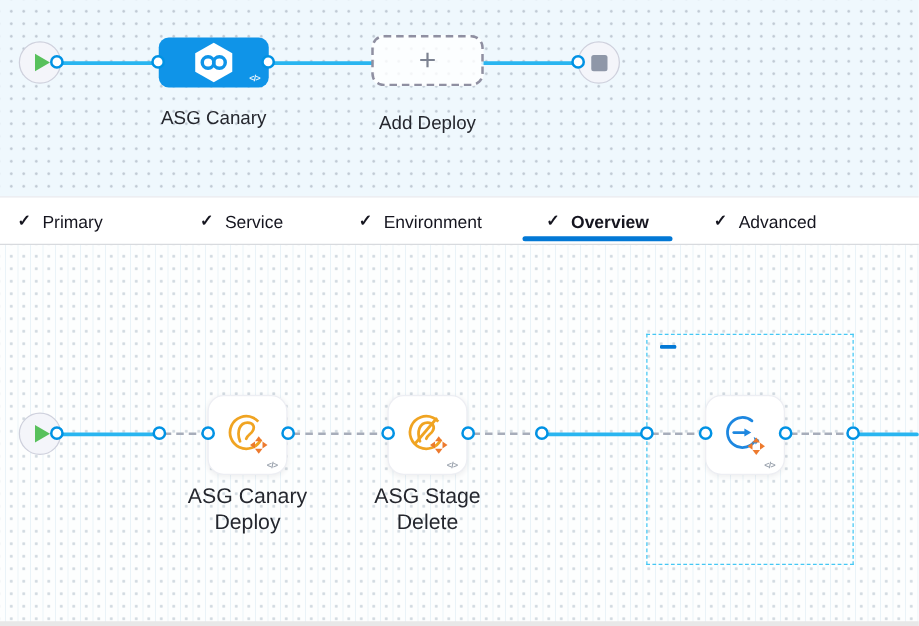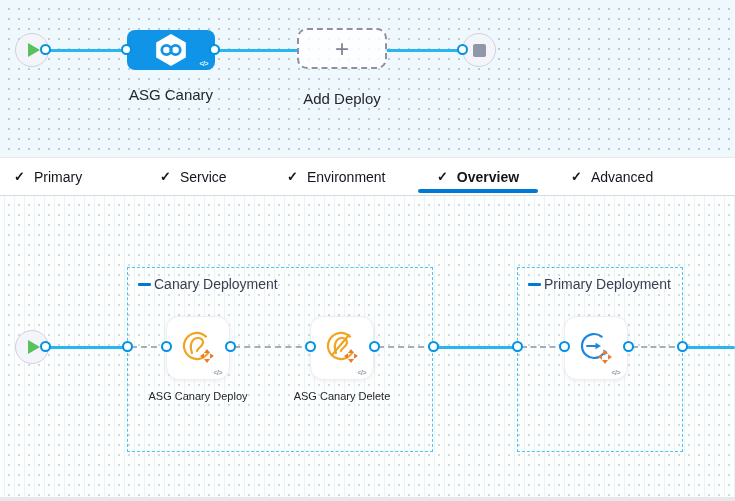--- a/index.html
+++ b/index.html
@@ -56,21 +56,21 @@
   .graph-label{position:absolute;width:120px;text-align:center;font-size:15px;color:#25272e;z-index:2;}
   
   .group-box{position:absolute;box-sizing:border-box;border:1px dashed #45c7f4;z-index:1;}
   .group-title{position:absolute;left:10px;top:8px;display:flex;align-items:center;font-size:14px;
     color:#3b4154;white-space:nowrap;}
   .collapse-dash{width:13px;height:3px;background:#0278d5;margin-right:3px;border-radius:1px;cursor:pointer;}
   .step-card{position:absolute;width:64px;height:64px;background:#fff;border-radius:13px;
     border:1px solid #edeef3;box-sizing:border-box;box-shadow:0 1px 4px rgba(40,41,61,0.07);
     z-index:3;display:flex;align-items:center;justify-content:center;cursor:pointer;}
   .step-card .code-chip{color:#9aa2ad;}
-  .step-label{position:absolute;width:130px;text-align:center;font-size:11px;color:#25272e;
+  .step-label{position:absolute;width:130px;text-align:center;font-size:17px;color:#25272e;
     line-height:21px;z-index:2;}
   .scroll-strip{position:absolute;left:0;bottom:0;width:735px;height:4px;background:#e8e8e8;z-index:5;}
 </style>
 </head>
 <body>
 
 <div class="top-canvas">
   <div class="hline" style="left:45px;top:49px;width:84px;"></div>
   <div class="hline" style="left:215px;top:49px;width:84px;"></div>
   <div class="hline" style="left:385px;top:49px;width:80px;"></div>
@@ -122,30 +122,23 @@
   </div>
   <div class="tab" style="left:571px;">
     <span class="check">✓</span>
     <span>Advanced</span>
   </div>
   <div class="tab-underline"></div>
 </div>
 
 <div class="bottom-canvas">
 
-  <div class="group-box" style="left:127px;top:71px;width:306px;height:185px;">
-    <div class="group-title">
-      <span class="collapse-dash"></span>
-      <span>Canary Deployment</span>
-    </div>
-  </div>
   <div class="group-box" style="left:517px;top:71px;width:166px;height:185px;">
     <div class="group-title">
       <span class="collapse-dash"></span>
-      <span>Primary Deployment</span>
     </div>
   </div>
 
   <div class="hline" style="left:45px;top:150px;width:84px;"></div>
   <div class="dline" style="left:131px;top:150px;width:36px;"></div>
   <div class="dline" style="left:234px;top:150px;width:78px;"></div>
   <div class="dline" style="left:378px;top:150px;width:56px;"></div>
   <div class="hline" style="left:433px;top:150px;width:86px;"></div>
   <div class="dline" style="left:521px;top:150px;width:44px;"></div>
   <div class="dline" style="left:632px;top:150px;width:52px;"></div>
@@ -185,21 +178,21 @@
         <polygon points="29,21 26,25 32,25"></polygon>
         <polygon points="29,35 26,31 32,31"></polygon>
         <polygon points="22,28 26,25.2 26,30.8"></polygon>
         <polygon points="36,28 32,25.2 32,30.8"></polygon>
       </g>
     </svg>
     <span class="code-chip">&lt;/&gt;</span>
   </div>
   <div class="port" style="left:305px;top:145px;"></div>
   <div class="port" style="left:369px;top:145px;"></div>
-  <div class="step-label" style="left:277px;top:190px;">ASG Canary Delete</div>
+  <div class="step-label" style="left:277px;top:190px;">ASG Stage Delete</div>
 
   <div class="port" style="left:512px;top:145px;"></div>
   <div class="port" style="left:677px;top:145px;"></div>
 
   <div class="step-card" style="left:564px;top:120px;">
     <svg width="40" height="40" viewBox="0 0 40 40">
       <circle cx="18" cy="18" r="12" fill="none" stroke="#1d87e0" stroke-width="2.2" stroke-dasharray="56 20" transform="rotate(40 18 18)" stroke-linecap="round"></circle>
       <polygon points="31.5,24 27,21.5 28.5,27.5" fill="#1d87e0"></polygon>
       <line x1="11" y1="18" x2="20" y2="18" stroke="#1d87e0" stroke-width="2.2" stroke-linecap="round"></line>
       <polygon points="25,18 19.5,14.8 19.5,21.2" fill="#1d87e0"></polygon>

